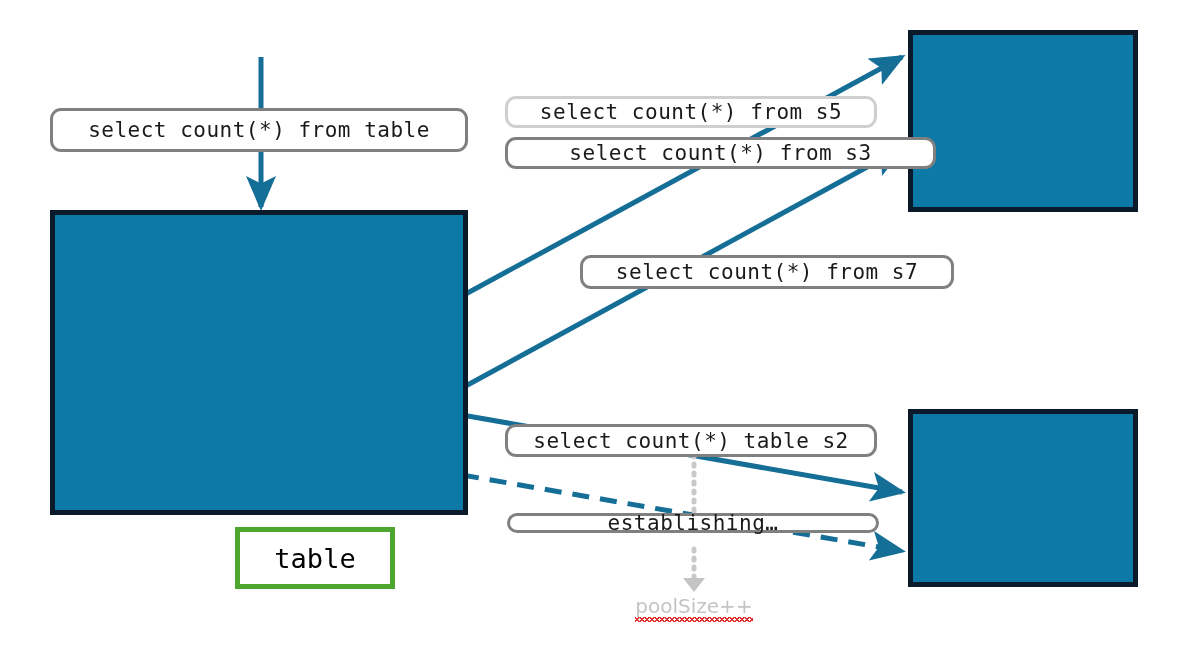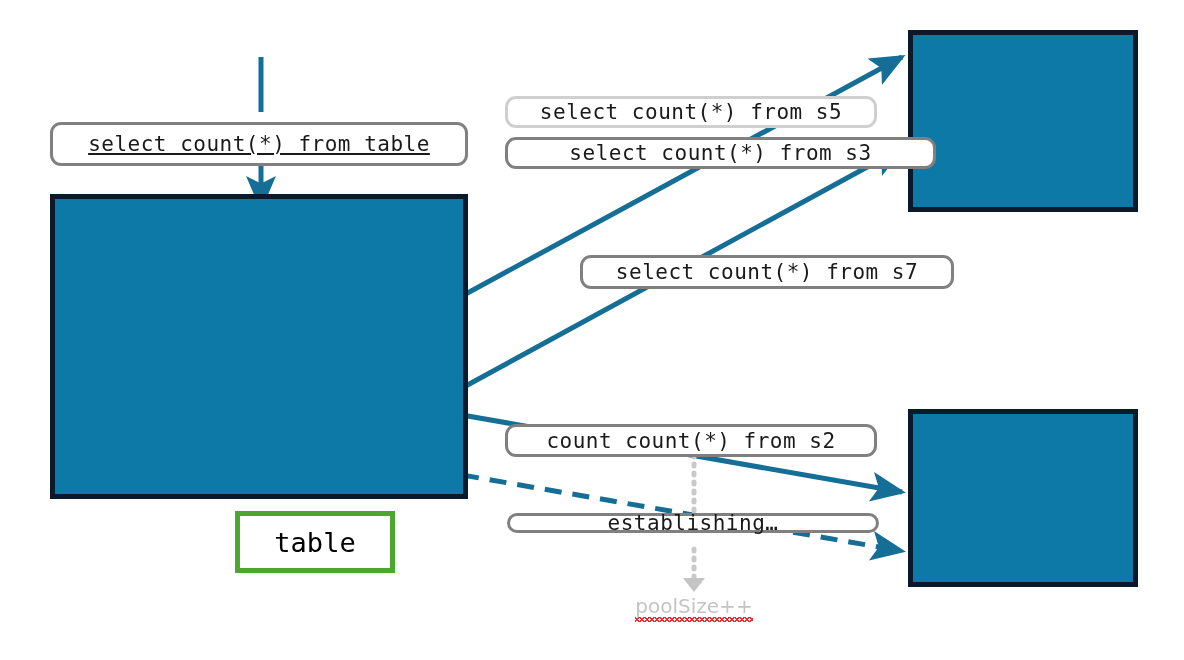--- a/index.html
+++ b/index.html
@@ -26,21 +26,21 @@
     pointer-events: none;
   }
 
   
   .panel {
     position: absolute;
     background: #0D79A6;
     border: 5px solid #0A1A2B;
     box-sizing: border-box;
   }
-  #table-panel  { left: 50px;  top: 194px; width: 418px; height: 305px; padding-left: 16px; }
+  #table-panel  { left: 50px;  top: 210px; width: 418px; height: 305px; padding-left: 16px; }
   #cluster-top  { left: 908px; top: 30px;  width: 230px; height: 182px; }
   #cluster-bot  { left: 908px; top: 409px; width: 230px; height: 178px; }
 
   
   .node {
     position: absolute;
     background: #ffffff;
     border: 5px solid #4DA62E;
     box-sizing: border-box;
     display: flex;
@@ -62,21 +62,21 @@
     align-items: center;
     justify-content: center;
     font-family: "DejaVu Sans Mono", monospace;
     font-size: 21px;
     color: #1a1a1a;
     letter-spacing: 0.5px;
     white-space: nowrap;
   }
   .pill.light { border-color: #CFCFCF; }
 
-  #pill-table { left: 50px;  top: 122px; width: 418px; height: 44px; text-decoration: underline; }
+  #pill-table { left: 50px;  top: 108px; width: 418px; height: 44px; }
   #pill-s5    { left: 505px; top: 96px;  width: 372px; height: 32px; border-radius: 11px; }
   #pill-s3    { left: 505px; top: 125px; width: 431px; height: 32px; margin-top: 12px; }
   #pill-s7    { left: 580px; top: 255px; width: 374px; height: 34px; }
   #pill-s2    { left: 505px; top: 424px; width: 372px; height: 33px; }
   #pill-est   { left: 507px; top: 513px; width: 372px; height: 20px; }
 
   
   #pool-label {
     position: absolute;
     left: 594px;
@@ -165,21 +165,21 @@
 
   <div class="pill" id="pill-s3">
     <span>select count(*) from s3</span>
   </div>
 
   <div class="pill" id="pill-s7">
     <span>select count(*) from s7</span>
   </div>
 
   <div class="pill" id="pill-s2">
-    <span>count count(*) from s2</span>
+    <span>select count(*) table s2</span>
   </div>
 
   <div class="pill" id="pill-est">
     <span>establishing…</span>
   </div>
 
   <div id="pool-label">
     <span class="txt">
       <span>poolSize++</span>
       <span class="squiggle"></span>

